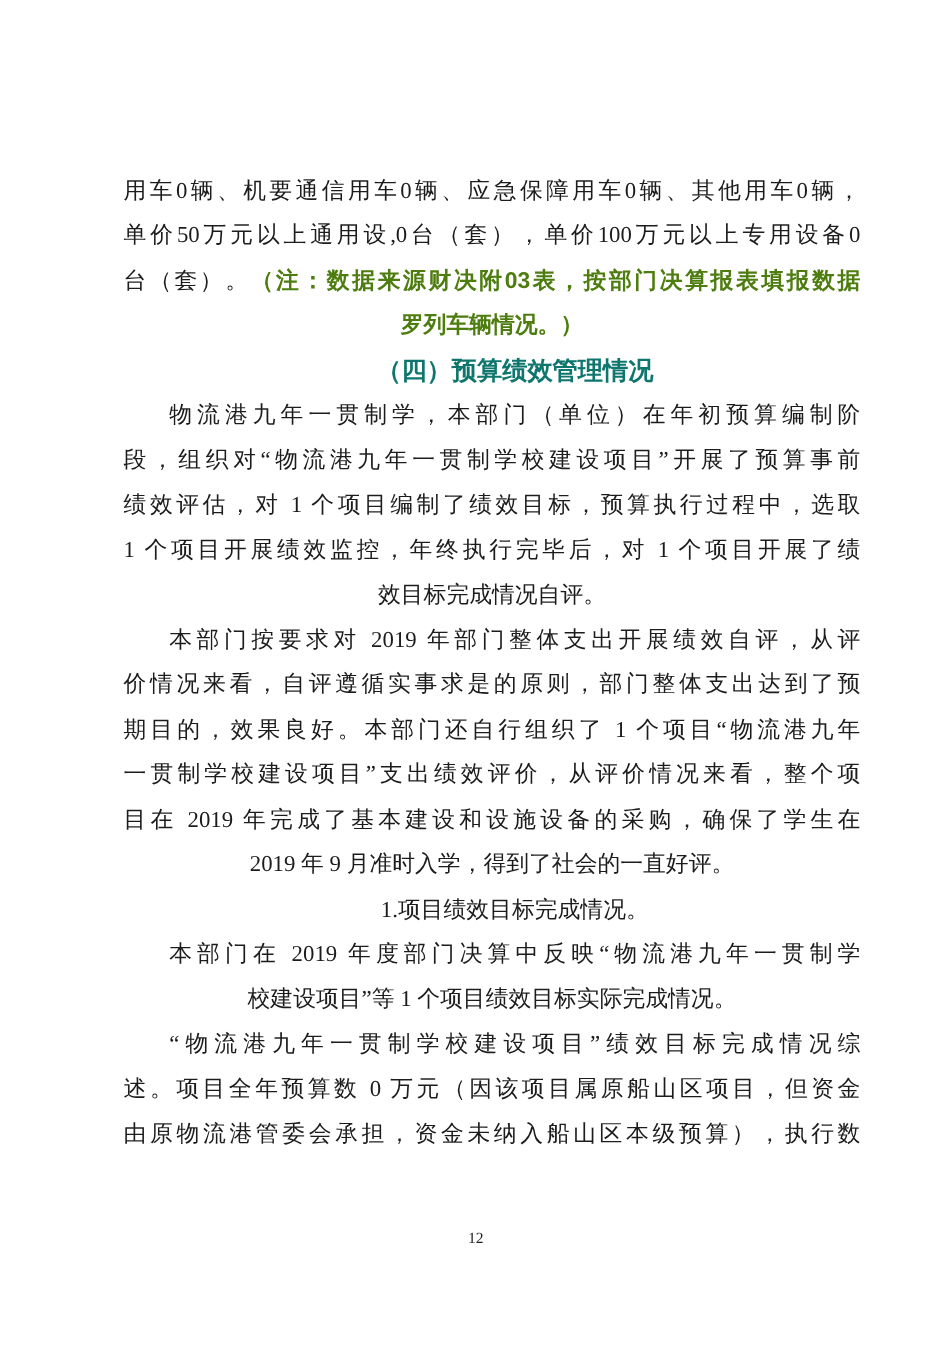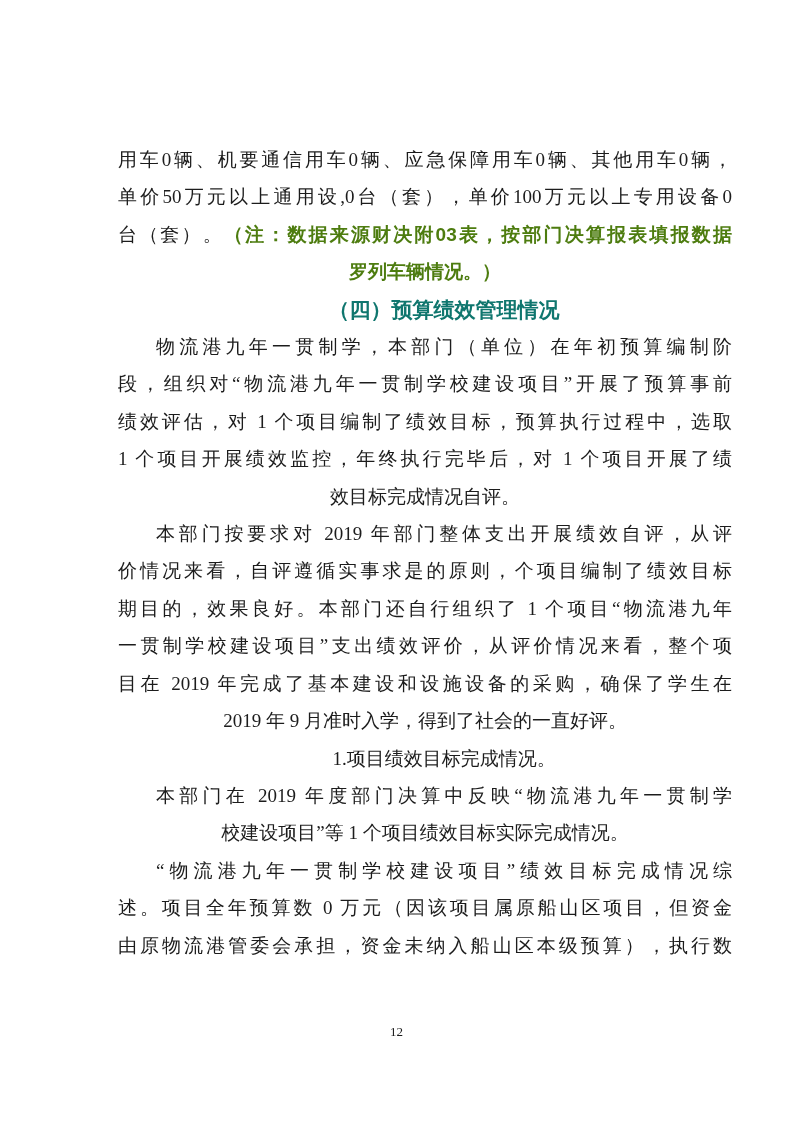--- a/index.html
+++ b/index.html
@@ -19,21 +19,20 @@
     position: absolute;
     left: 103px;
     top: 141px;
     width: 614px;
     font-size: 19px;
     line-height: 37.4px;
     color: #1c1c1c;
   }
   .ln {
     width: 614px;
-    margin-left: 15px;
   }
   
   .jf {
     text-align: justify;
     text-align-last: justify;
   }
   .short {
     text-align: center;
   }
   .ind {
@@ -77,21 +76,21 @@
 
     <div class="ln short ind heading">（四）预算绩效管理情况</div>
 
     <div class="ln jf ind">物流港九年一贯制学，本部门（单位）在年初预算编制阶</div>
     <div class="ln jf">段，组织对“物流港九年一贯制学校建设项目”开展了预算事前</div>
     <div class="ln jf">绩效评估，对 1 个项目编制了绩效目标，预算执行过程中，选取</div>
     <div class="ln jf">1 个项目开展绩效监控，年终执行完毕后，对 1 个项目开展了绩</div>
     <div class="ln short">效目标完成情况自评。</div>
 
     <div class="ln jf ind">本部门按要求对 2019 年部门整体支出开展绩效自评，从评</div>
-    <div class="ln jf">价情况来看，自评遵循实事求是的原则，个项目编制了绩效目标</div>
+    <div class="ln jf">价情况来看，自评遵循实事求是的原则，部门整体支出达到了预</div>
     <div class="ln jf">期目的，效果良好。本部门还自行组织了 1 个项目“物流港九年</div>
     <div class="ln jf">一贯制学校建设项目”支出绩效评价，从评价情况来看，整个项</div>
     <div class="ln jf">目在 2019 年完成了基本建设和设施设备的采购，确保了学生在</div>
     <div class="ln short">2019 年 9 月准时入学，得到了社会的一直好评。</div>
 
     <div class="ln short ind">1.项目绩效目标完成情况。</div>
 
     <div class="ln jf ind">本部门在 2019 年度部门决算中反映“物流港九年一贯制学</div>
     <div class="ln short">校建设项目”等 1 个项目绩效目标实际完成情况。</div>
 

